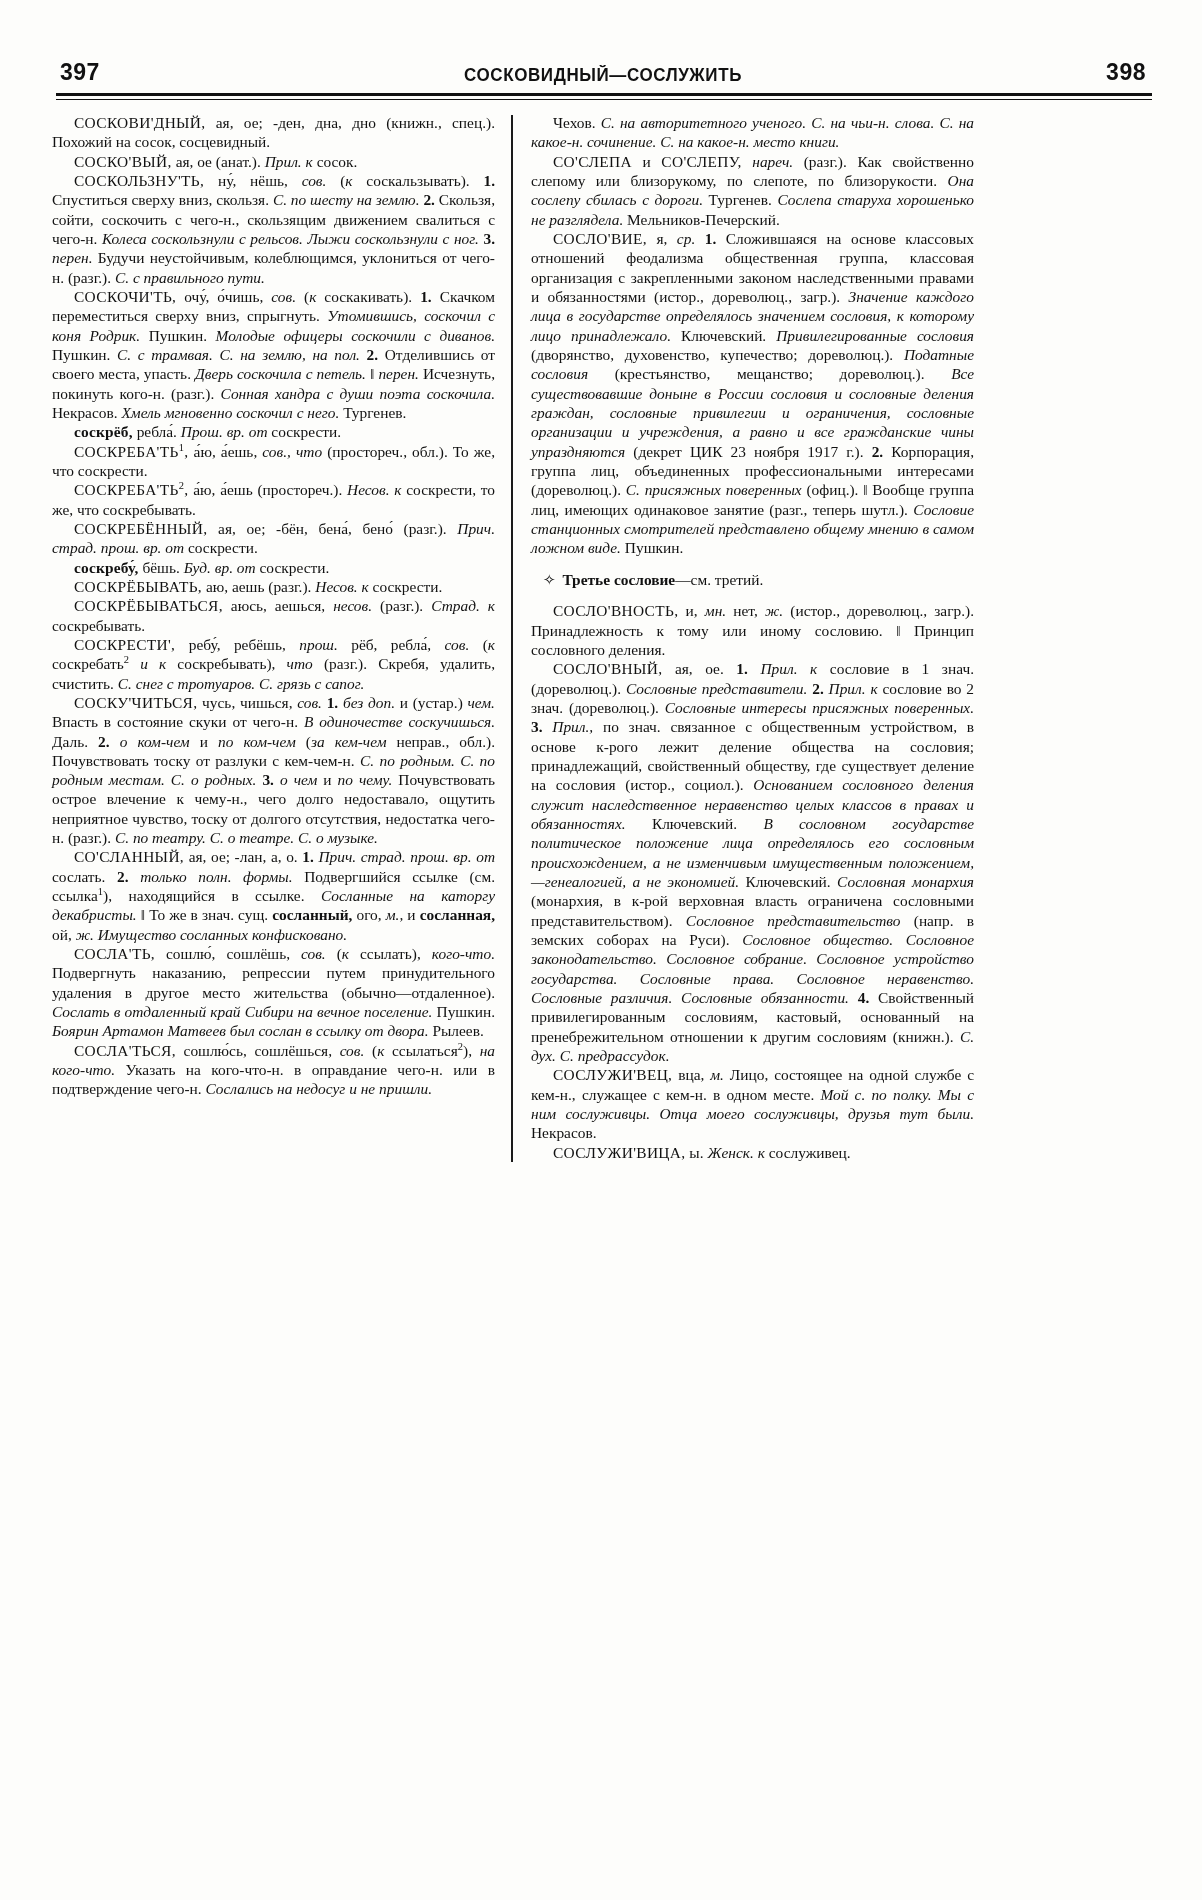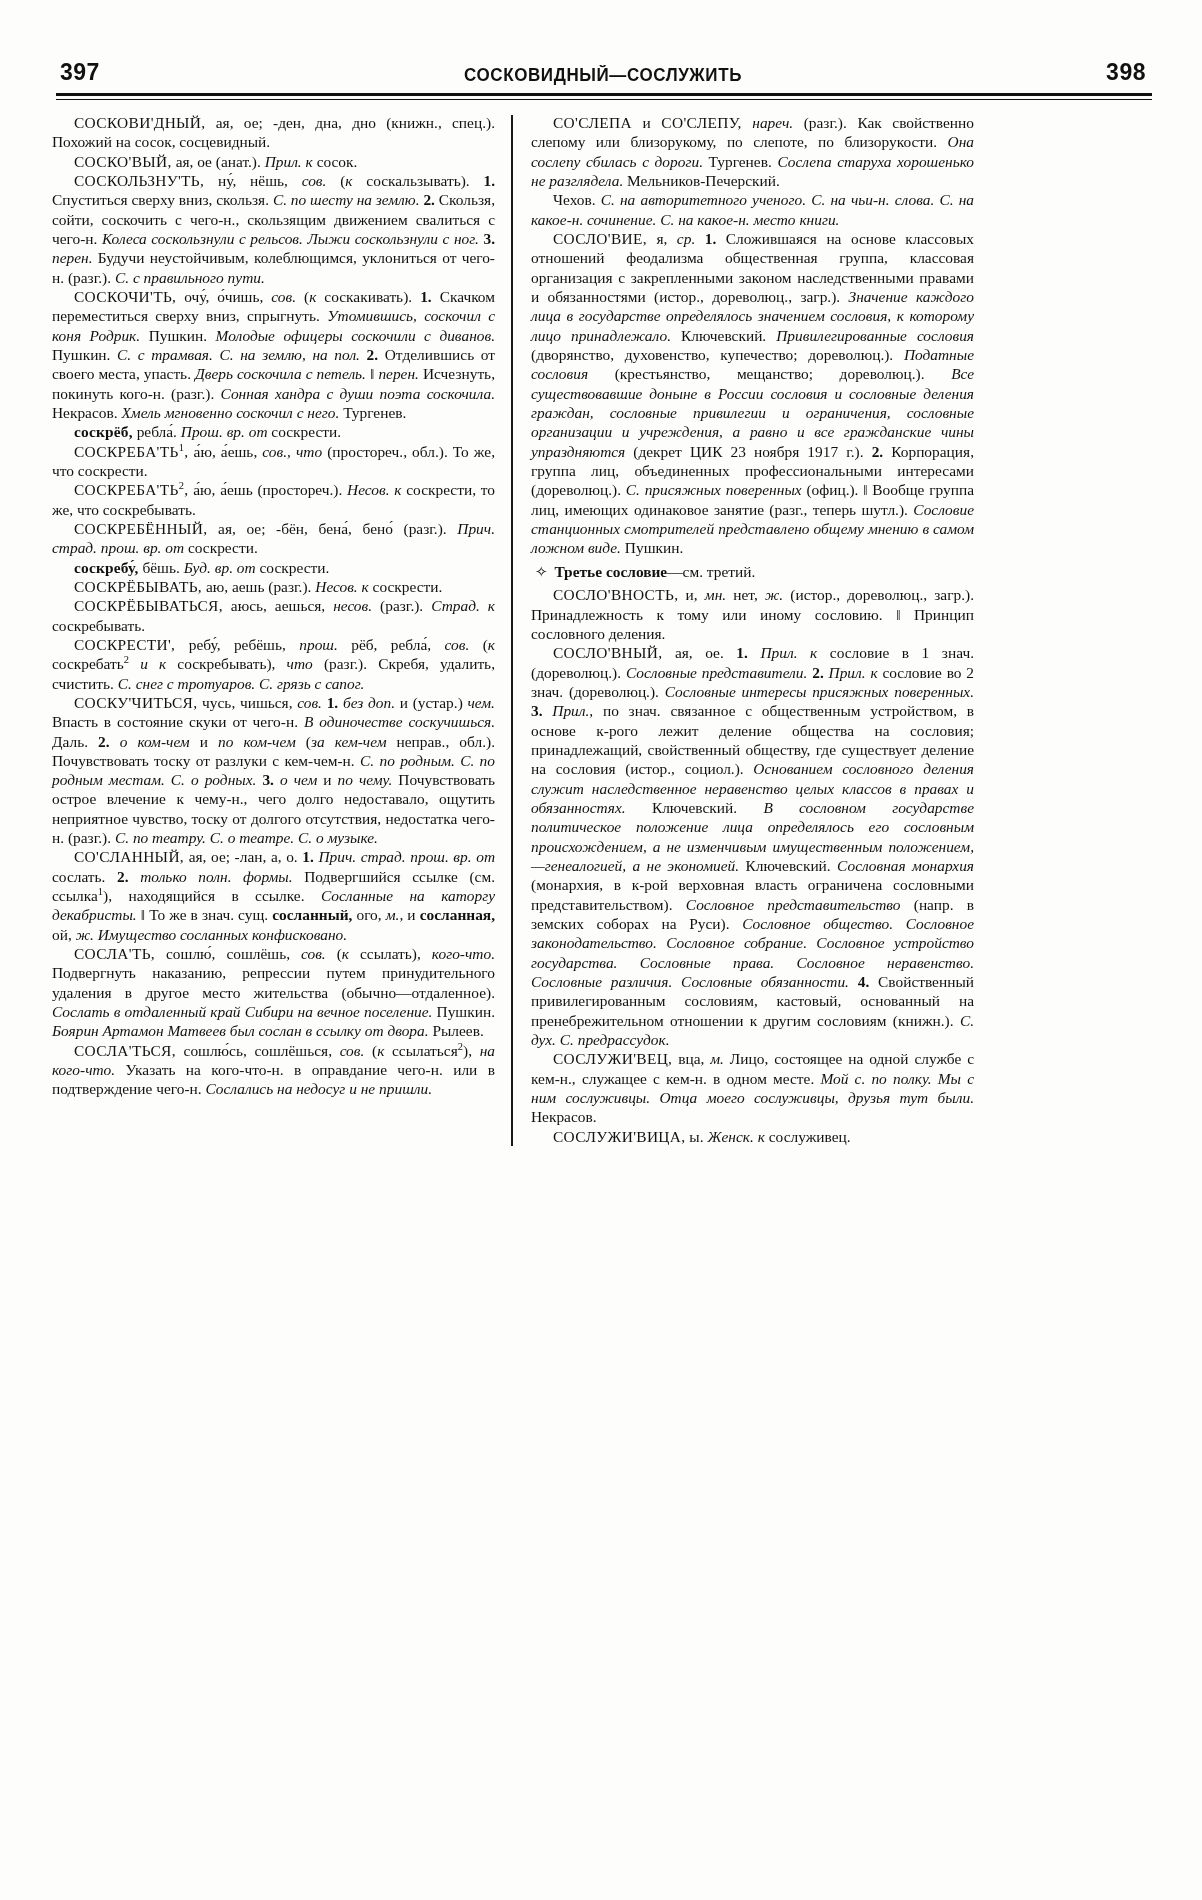--- a/index.html
+++ b/index.html
@@ -61,21 +61,21 @@
     width:0;
     border-left:2px solid #1a1a1a;
     margin:2px 0 0 0;
     align-self:stretch;
   }
   
   p.entry{
     margin:0;
     text-indent:22px;
   }
-  p.cont{margin:4px;text-indent:0;}
+  p.cont{margin:12px;text-indent:0;}
   .hw{
     font-weight:normal;
     letter-spacing:.35px;
     white-space:nowrap;
   }
   .hw-sm{
     font-weight:bold;
     letter-spacing:.2px;
   }
   .it{font-style:italic;}
@@ -114,22 +114,22 @@
         <p class="entry"><span class="hw">СОСКРЁБЫВАТЬ,</span> <span>аю, аешь (разг.). <span class="it">Несов. к</span> соскрести.</span></p>
         <p class="entry"><span class="hw">СОСКРЁБЫВАТЬСЯ,</span> <span>аюсь, аешься, <span class="it">несов.</span> (разг.). <span class="it">Страд. к</span> соскребывать.</span></p>
         <p class="entry"><span class="hw">СОСКРЕСТИ',</span> <span>ребу́, ребёшь, <span class="it">прош.</span> рёб, ребла́, <span class="it">сов.</span> (<span class="it">к</span> соскребать<sup>2</sup> <span class="it">и к</span> соскребывать), <span class="it">что</span> (разг.). Скребя, удалить, счистить. <span class="it">С. снег с тротуаров. С. грязь с сапог.</span></span></p>
         <p class="entry"><span class="hw">СОСКУ'ЧИТЬСЯ,</span> <span>чусь, чишься, <span class="it">сов.</span> <span class="num">1.</span> <span class="it">без доп.</span> и (устар.) <span class="it">чем.</span> Впасть в состояние скуки от чего-н. <span class="it">В одиночестве соскучишься.</span> Даль. <span class="num">2.</span> <span class="it">о ком-чем</span> и <span class="it">по ком-чем</span> (<span class="it">за кем-чем</span> неправ., обл.). Почувствовать тоску от разлуки с кем-чем-н. <span class="it">С. по родным. С. по родным местам. С. о родных.</span> <span class="num">3.</span> <span class="it">о чем</span> и <span class="it">по чему.</span> Почувствовать острое влечение к чему-н., чего долго недоставало, ощутить неприятное чувство, тоску от долгого отсутствия, недостатка чего-н. (разг.). <span class="it">С. по театру. С. о театре. С. о музыке.</span></span></p>
         <p class="entry"><span class="hw">СО'СЛАННЫЙ,</span> <span>ая, ое; -лан, а, о. <span class="num">1.</span> <span class="it">Прич. страд. прош. вр. от</span> сослать. <span class="num">2.</span> <span class="it">только полн. формы.</span> Подвергшийся ссылке (см. ссылка<sup>1</sup>), находящийся в ссылке. <span class="it">Сосланные на каторгу декабристы.</span> ‖ То же в знач. сущ. <span class="b">сосланный,</span> ого, <span class="it">м.,</span> и <span class="b">сосланная,</span> ой, <span class="it">ж. Имущество сосланных конфисковано.</span></span></p>
         <p class="entry"><span class="hw">СОСЛА'ТЬ,</span> <span>сошлю́, сошлёшь, <span class="it">сов.</span> (<span class="it">к</span> ссылать), <span class="it">кого-что.</span> Подвергнуть наказанию, репрессии путем принудительного удаления в другое место жительства (обычно—отдаленное). <span class="it">Сослать в отдаленный край Сибири на вечное поселение.</span> Пушкин. <span class="it">Боярин Артамон Матвеев был сослан в ссылку от двора.</span> Рылеев.</span></p>
         <p class="entry"><span class="hw">СОСЛА'ТЬСЯ,</span> <span>сошлю́сь, сошлёшься, <span class="it">сов.</span> (<span class="it">к</span> ссылаться<sup>2</sup>), <span class="it">на кого-что.</span> Указать на кого-что-н. в оправдание чего-н. или в подтверждение чего-н. <span class="it">Сослались на недосуг и не пришли.</span></span></p>
       </div>
     <div class="vrule"></div>
     <div class="col col-right" id="col-right">
+        <p class="entry"><span>Чехов. <span class="it">С. на авторитетного ученого. С. на чьи-н. слова. С. на какое-н. сочинение. С. на какое-н. место книги.</span></span></p>
         <p class="entry"><span class="hw">СО'СЛЕПА</span> <span>и</span> <span class="hw">СО'СЛЕПУ,</span> <span><span class="it">нареч.</span> (разг.). Как свойственно слепому или близорукому, по слепоте, по близорукости. <span class="it">Она сослепу сбилась с дороги.</span> Тургенев. <span class="it">Сослепа старуха хорошенько не разглядела.</span> Мельников-Печерский.</span></p>
-        <p class="entry"><span>Чехов. <span class="it">С. на авторитетного ученого. С. на чьи-н. слова. С. на какое-н. сочинение. С. на какое-н. место книги.</span></span></p>
         <p class="entry"><span class="hw">СОСЛО'ВИЕ,</span> <span>я, <span class="it">ср.</span> <span class="num">1.</span> Сложившаяся на основе классовых отношений феодализма общественная группа, классовая организация с закрепленными законом наследственными правами и обязанностями (истор., дореволюц., загр.). <span class="it">Значение каждого лица в государстве определялось значением сословия, к которому лицо принадлежало.</span> Ключевский. <span class="it">Привилегированные сословия</span> (дворянство, духовенство, купечество; дореволюц.). <span class="it">Податные сословия</span> (крестьянство, мещанство; дореволюц.). <span class="it">Все существовавшие доныне в России сословия и сословные деления граждан, сословные привилегии и ограничения, сословные организации и учреждения, а равно и все гражданские чины упраздняются</span> (декрет ЦИК 23 ноября 1917 г.). <span class="num">2.</span> Корпорация, группа лиц, объединенных профессиональными интересами (дореволюц.). <span class="it">С. присяжных поверенных</span> (офиц.). ‖ Вообще группа лиц, имеющих одинаковое занятие (разг., теперь шутл.). <span class="it">Сословие станционных смотрителей представлено общему мнению в самом ложном виде.</span> Пушкин.</span></p>
         <p class="cont"><span class="diamond">✧</span> <span><span class="b">Третье сословие</span>—см. третий.</span></p>
         <p class="entry"><span class="hw">СОСЛО'ВНОСТЬ,</span> <span>и, <span class="it">мн.</span> нет, <span class="it">ж.</span> (истор., дореволюц., загр.). Принадлежность к тому или иному сословию. ‖ Принцип сословного деления.</span></p>
         <p class="entry"><span class="hw">СОСЛО'ВНЫЙ,</span> <span>ая, ое. <span class="num">1.</span> <span class="it">Прил. к</span> сословие в 1 знач. (дореволюц.). <span class="it">Сословные представители.</span> <span class="num">2.</span> <span class="it">Прил. к</span> сословие во 2 знач. (дореволюц.). <span class="it">Сословные интересы присяжных поверенных.</span> <span class="num">3.</span> <span class="it">Прил.,</span> по знач. связанное с общественным устройством, в основе к-рого лежит деление общества на сословия; принадлежащий, свойственный обществу, где существует деление на сословия (истор., социол.). <span class="it">Основанием сословного деления служит наследственное неравенство целых классов в правах и обязанностях.</span> Ключевский. <span class="it">В сословном государстве политическое положение лица определялось его сословным происхождением, а не изменчивым имущественным положением,—генеалогией, а не экономией.</span> Ключевский. <span class="it">Сословная монархия</span> (монархия, в к-рой верховная власть ограничена сословными представительством). <span class="it">Сословное представительство</span> (напр. в земских соборах на Руси). <span class="it">Сословное общество. Сословное законодательство. Сословное собрание. Сословное устройство государства. Сословные права. Сословное неравенство. Сословные различия. Сословные обязанности.</span> <span class="num">4.</span> Свойственный привилегированным сословиям, кастовый, основанный на пренебрежительном отношении к другим сословиям (книжн.). <span class="it">С. дух. С. предрассудок.</span></span></p>
         <p class="entry"><span class="hw">СОСЛУЖИ'ВЕЦ,</span> <span>вца, <span class="it">м.</span> Лицо, состоящее на одной службе с кем-н., служащее с кем-н. в одном месте. <span class="it">Мой с. по полку. Мы с ним сослуживцы. Отца моего сослуживцы, друзья тут были.</span> Некрасов.</span></p>
         <p class="entry"><span class="hw">СОСЛУЖИ'ВИЦА,</span> <span>ы. <span class="it">Женск. к</span> сослуживец.</span></p>
       </div>
   </div>
 
 </div>

